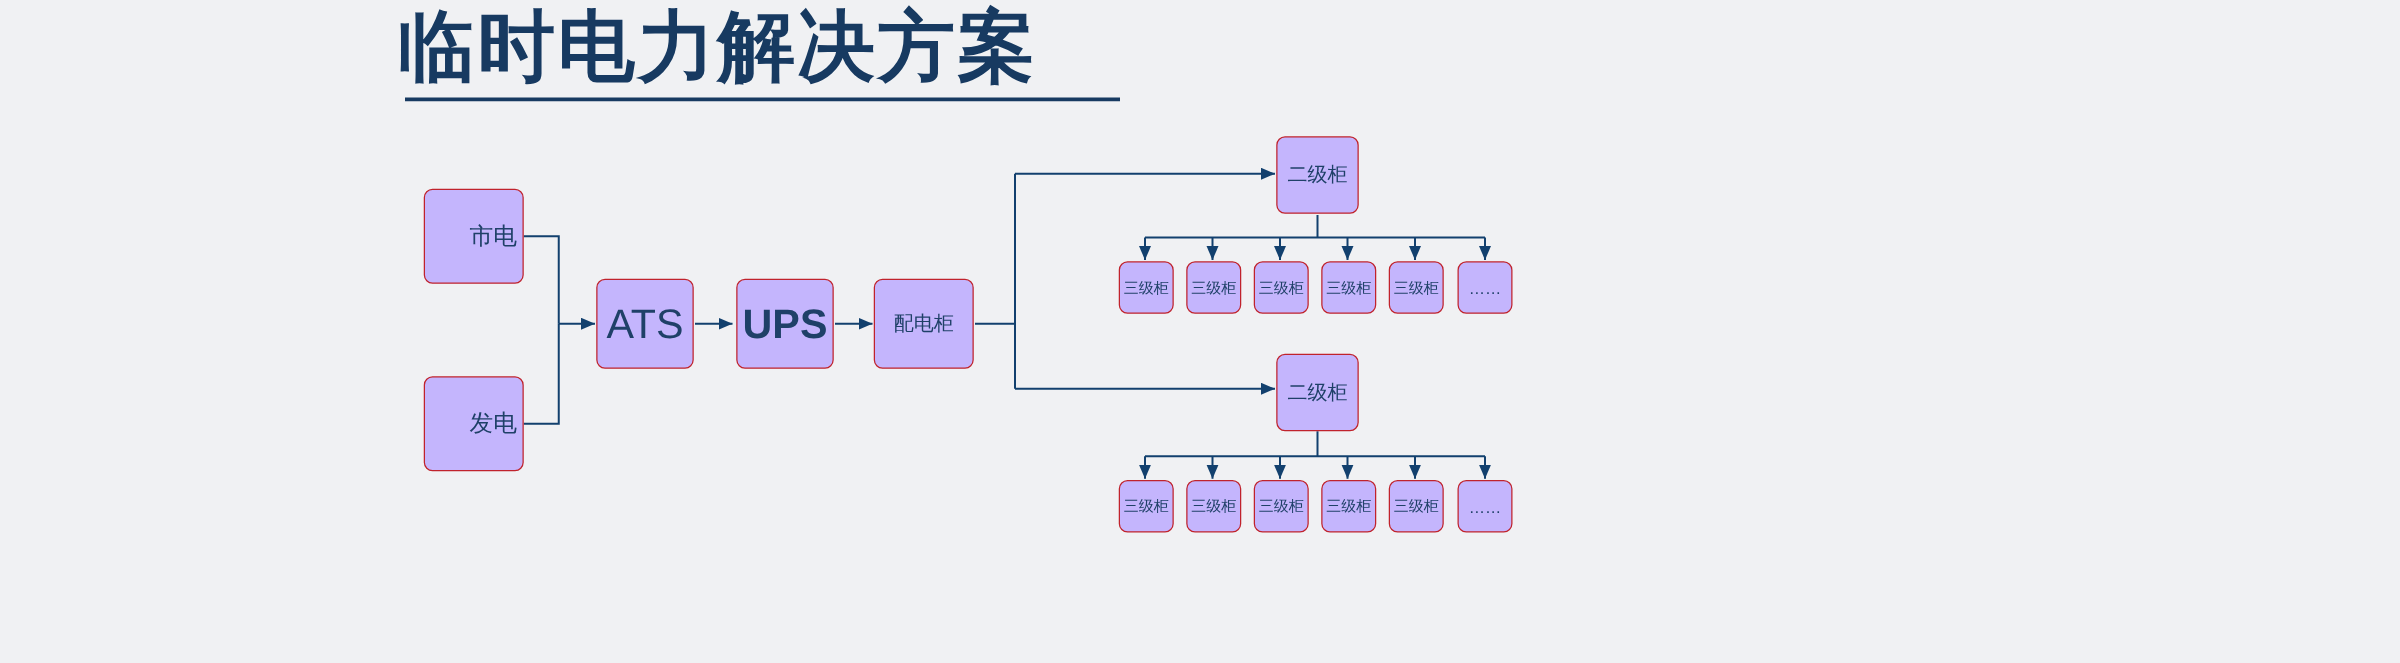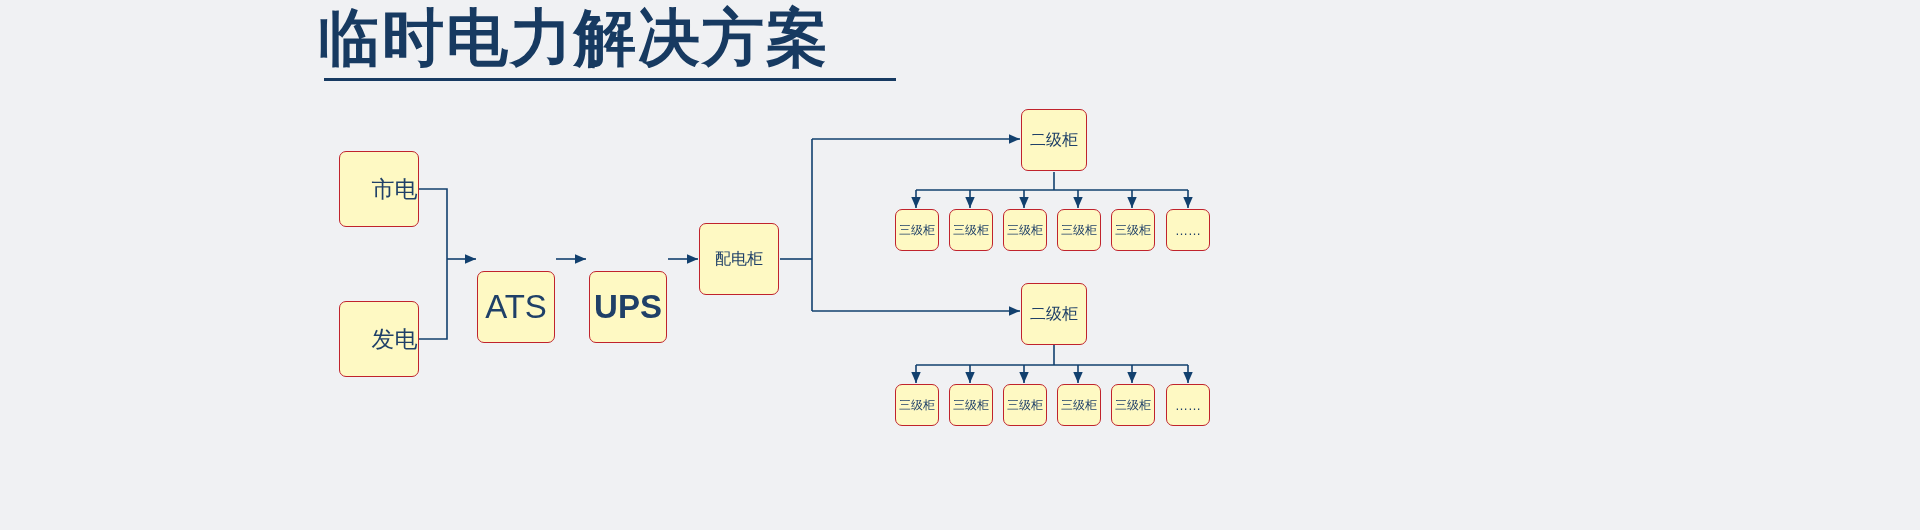--- a/index.html
+++ b/index.html
@@ -23,30 +23,30 @@
     position:absolute;left:6px;top:76px;width:572px;height:3px;
     background:#173a61;
   }
 
   
   #wires{position:absolute;left:0;top:0;width:1920px;height:530px;}
 
   
   .node{
     position:absolute;
-    background:#fef9c3;
+    background:#c4b5fd;
     border:1.6px solid #c0232c;
     border-radius:7px;
     box-sizing:border-box;
     display:flex;align-items:center;justify-content:center;
     color:#1f4068;
     text-align:center;
   }
-  .node.src{width:80px;height:76px;font-size:23px;padding-left:31px;}
-  .node.mid{width:78px;height:72px;font-size:33px;letter-spacing:0px;margin-top:48px;}
+  .node.src{width:80px;height:76px;font-size:19px;padding-left:31px;}
+  .node.mid{width:78px;height:72px;font-size:33px;letter-spacing:0px;}
   .node.mid-cn{width:80px;height:72px;font-size:16px;}
   .node.lvl2{width:66px;height:62px;font-size:16px;}
   .node.lvl3{width:44px;height:42px;font-size:12px;}
   .node.dots{width:44px;height:42px;font-size:13px;color:#1f4068;}
 </style>
 </head>
 <body>
 
 <div id="stage">
 

